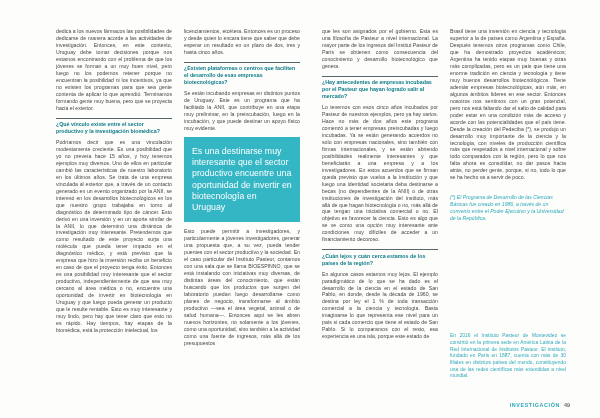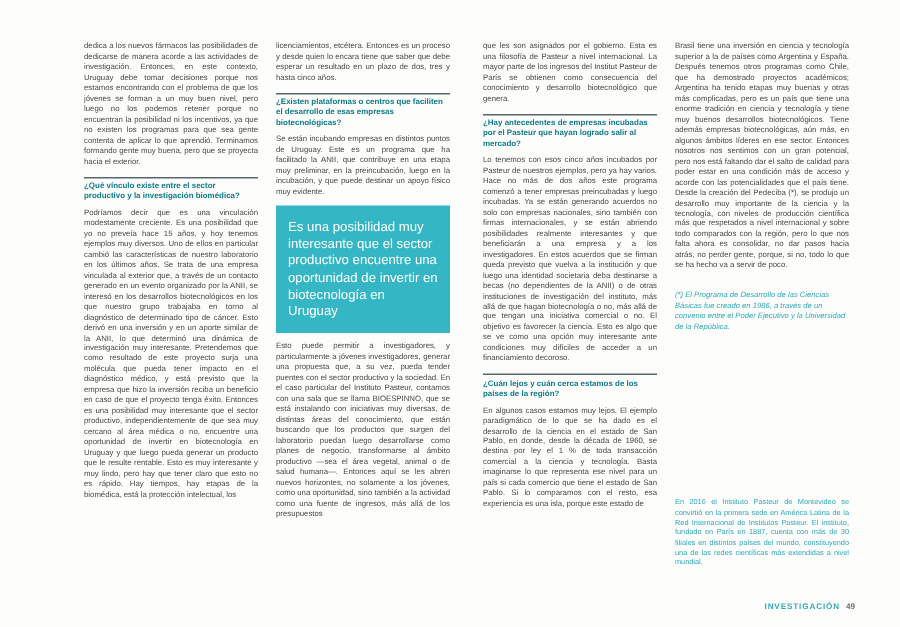--- a/index.html
+++ b/index.html
@@ -94,21 +94,21 @@
   <section class="col col-l1">
     <p class="body-text">dedica a los nuevos fármacos las posibilidades de dedicarse de manera acorde a las actividades de investigación. Entonces, en este contexto, Uruguay debe tomar decisiones porque nos estamos encontrando con el problema de que los jóvenes se forman a un muy buen nivel, pero luego no los podemos retener porque no encuentran la posibilidad ni los incentivos, ya que no existen los programas para que sea gente contenta de aplicar lo que aprendió. Terminamos formando gente muy buena, pero que se proyecta hacia el exterior.</p>
     <h3 class="question">¿Qué vínculo existe entre el sector productivo y la investigación biomédica?</h3>
     <p class="body-text">Podríamos decir que es una vinculación modestamente creciente. Es una posibilidad que yo no preveía hace 15 años, y hoy tenemos ejemplos muy diversos. Uno de ellos en particular cambió las características de nuestro laboratorio en los últimos años. Se trata de una empresa vinculada al exterior que, a través de un contacto generado en un evento organizado por la ANII, se interesó en los desarrollos biotecnológicos en los que nuestro grupo trabajaba en torno al diagnóstico de determinado tipo de cáncer. Esto derivó en una inversión y en un aporte similar de la ANII, lo que determinó una dinámica de investigación muy interesante. Pretendemos que como resultado de este proyecto surja una molécula que pueda tener impacto en el diagnóstico médico, y está previsto que la empresa que hizo la inversión reciba un beneficio en caso de que el proyecto tenga éxito. Entonces es una posibilidad muy interesante que el sector productivo, independientemente de que sea muy cercano al área médica o no, encuentre una oportunidad de invertir en biotecnología en Uruguay y que luego pueda generar un producto que le resulte rentable. Esto es muy interesante y muy lindo, pero hay que tener claro que esto no es rápido. Hay tiempos, hay etapas de la biomédica, está la protección intelectual, los</p>
   </section>
 
   <section class="col col-l2">
     <p class="body-text">licenciamientos, etcétera. Entonces es un proceso y desde quien lo encara tiene que saber que debe esperar un resultado en un plazo de dos, tres y hasta cinco años.</p>
     <h3 class="question">¿Existen plataformas o centros que faciliten el desarrollo de esas empresas biotecnológicas?</h3>
     <p class="body-text">Se están incubando empresas en distintos puntos de Uruguay. Este es un programa que ha facilitado la ANII, que contribuye en una etapa muy preliminar, en la preincubación, luego en la incubación, y que puede destinar un apoyo físico muy evidente.</p>
-    <aside class="quote-box">Es una posibilidad muy interesante que el sector productivo encuentre una oportunidad de invertir en biotecnología en Uruguay</aside>
+    <aside class="quote-box">Es una destinarse muy interesante que el sector productivo encuentre una oportunidad de invertir en biotecnología en Uruguay</aside>
     <p class="body-text">Esto puede permitir a investigadores, y particularmente a jóvenes investigadores, generar una propuesta que, a su vez, pueda tender puentes con el sector productivo y la sociedad. En el caso particular del Instituto Pasteur, contamos con una sala que se llama BIOESPINNO, que se está instalando con iniciativas muy diversas, de distintas áreas del conocimiento, que están buscando que los productos que surgen del laboratorio puedan luego desarrollarse como planes de negocio, transformarse al ámbito productivo —sea el área vegetal, animal o de salud humana—. Entonces aquí se les abren nuevos horizontes, no solamente a los jóvenes, como una oportunidad, sino también a la actividad como una fuente de ingresos, más allá de los presupuestos</p>
   </section>
 
   <section class="col col-r1">
     <p class="body-text">que les son asignados por el gobierno. Esta es una filosofía de Pasteur a nivel internacional. La mayor parte de los ingresos del Institut Pasteur de París se obtienen como consecuencia del conocimiento y desarrollo biotecnológico que genera.</p>
     <h3 class="question">¿Hay antecedentes de empresas incubadas por el Pasteur que hayan logrado salir al mercado?</h3>
     <p class="body-text">Lo tenemos con esos cinco años incubados por Pasteur de nuestros ejemplos, pero ya hay varios. Hace no más de dos años este programa comenzó a tener empresas preincubadas y luego incubadas. Ya se están generando acuerdos no solo con empresas nacionales, sino también con firmas internacionales, y se están abriendo posibilidades realmente interesantes y que beneficiarán a una empresa y a los investigadores. En estos acuerdos que se firman queda previsto que vuelva a la institución y que luego una identidad societaria deba destinarse a becas (no dependientes de la ANII) o de otras instituciones de investigación del instituto, más allá de que hagan biotecnología o no, más allá de que tengan una iniciativa comercial o no. El objetivo es favorecer la ciencia. Esto es algo que se ve como una opción muy interesante ante condiciones muy difíciles de acceder a un financiamiento decoroso.</p>
     <h3 class="question">¿Cuán lejos y cuán cerca estamos de los países de la región?</h3>
     <p class="body-text">En algunos casos estamos muy lejos. El ejemplo paradigmático de lo que se ha dado es el desarrollo de la ciencia en el estado de San Pablo, en donde, desde la década de 1960, se destina por ley el 1 % de toda transacción comercial a la ciencia y tecnología. Basta imaginarse lo que representa ese nivel para un país si cada comercio que tiene el estado de San Pablo. Si lo comparamos con el resto, esa experiencia es una isla, porque este estado de</p>
   </section>

